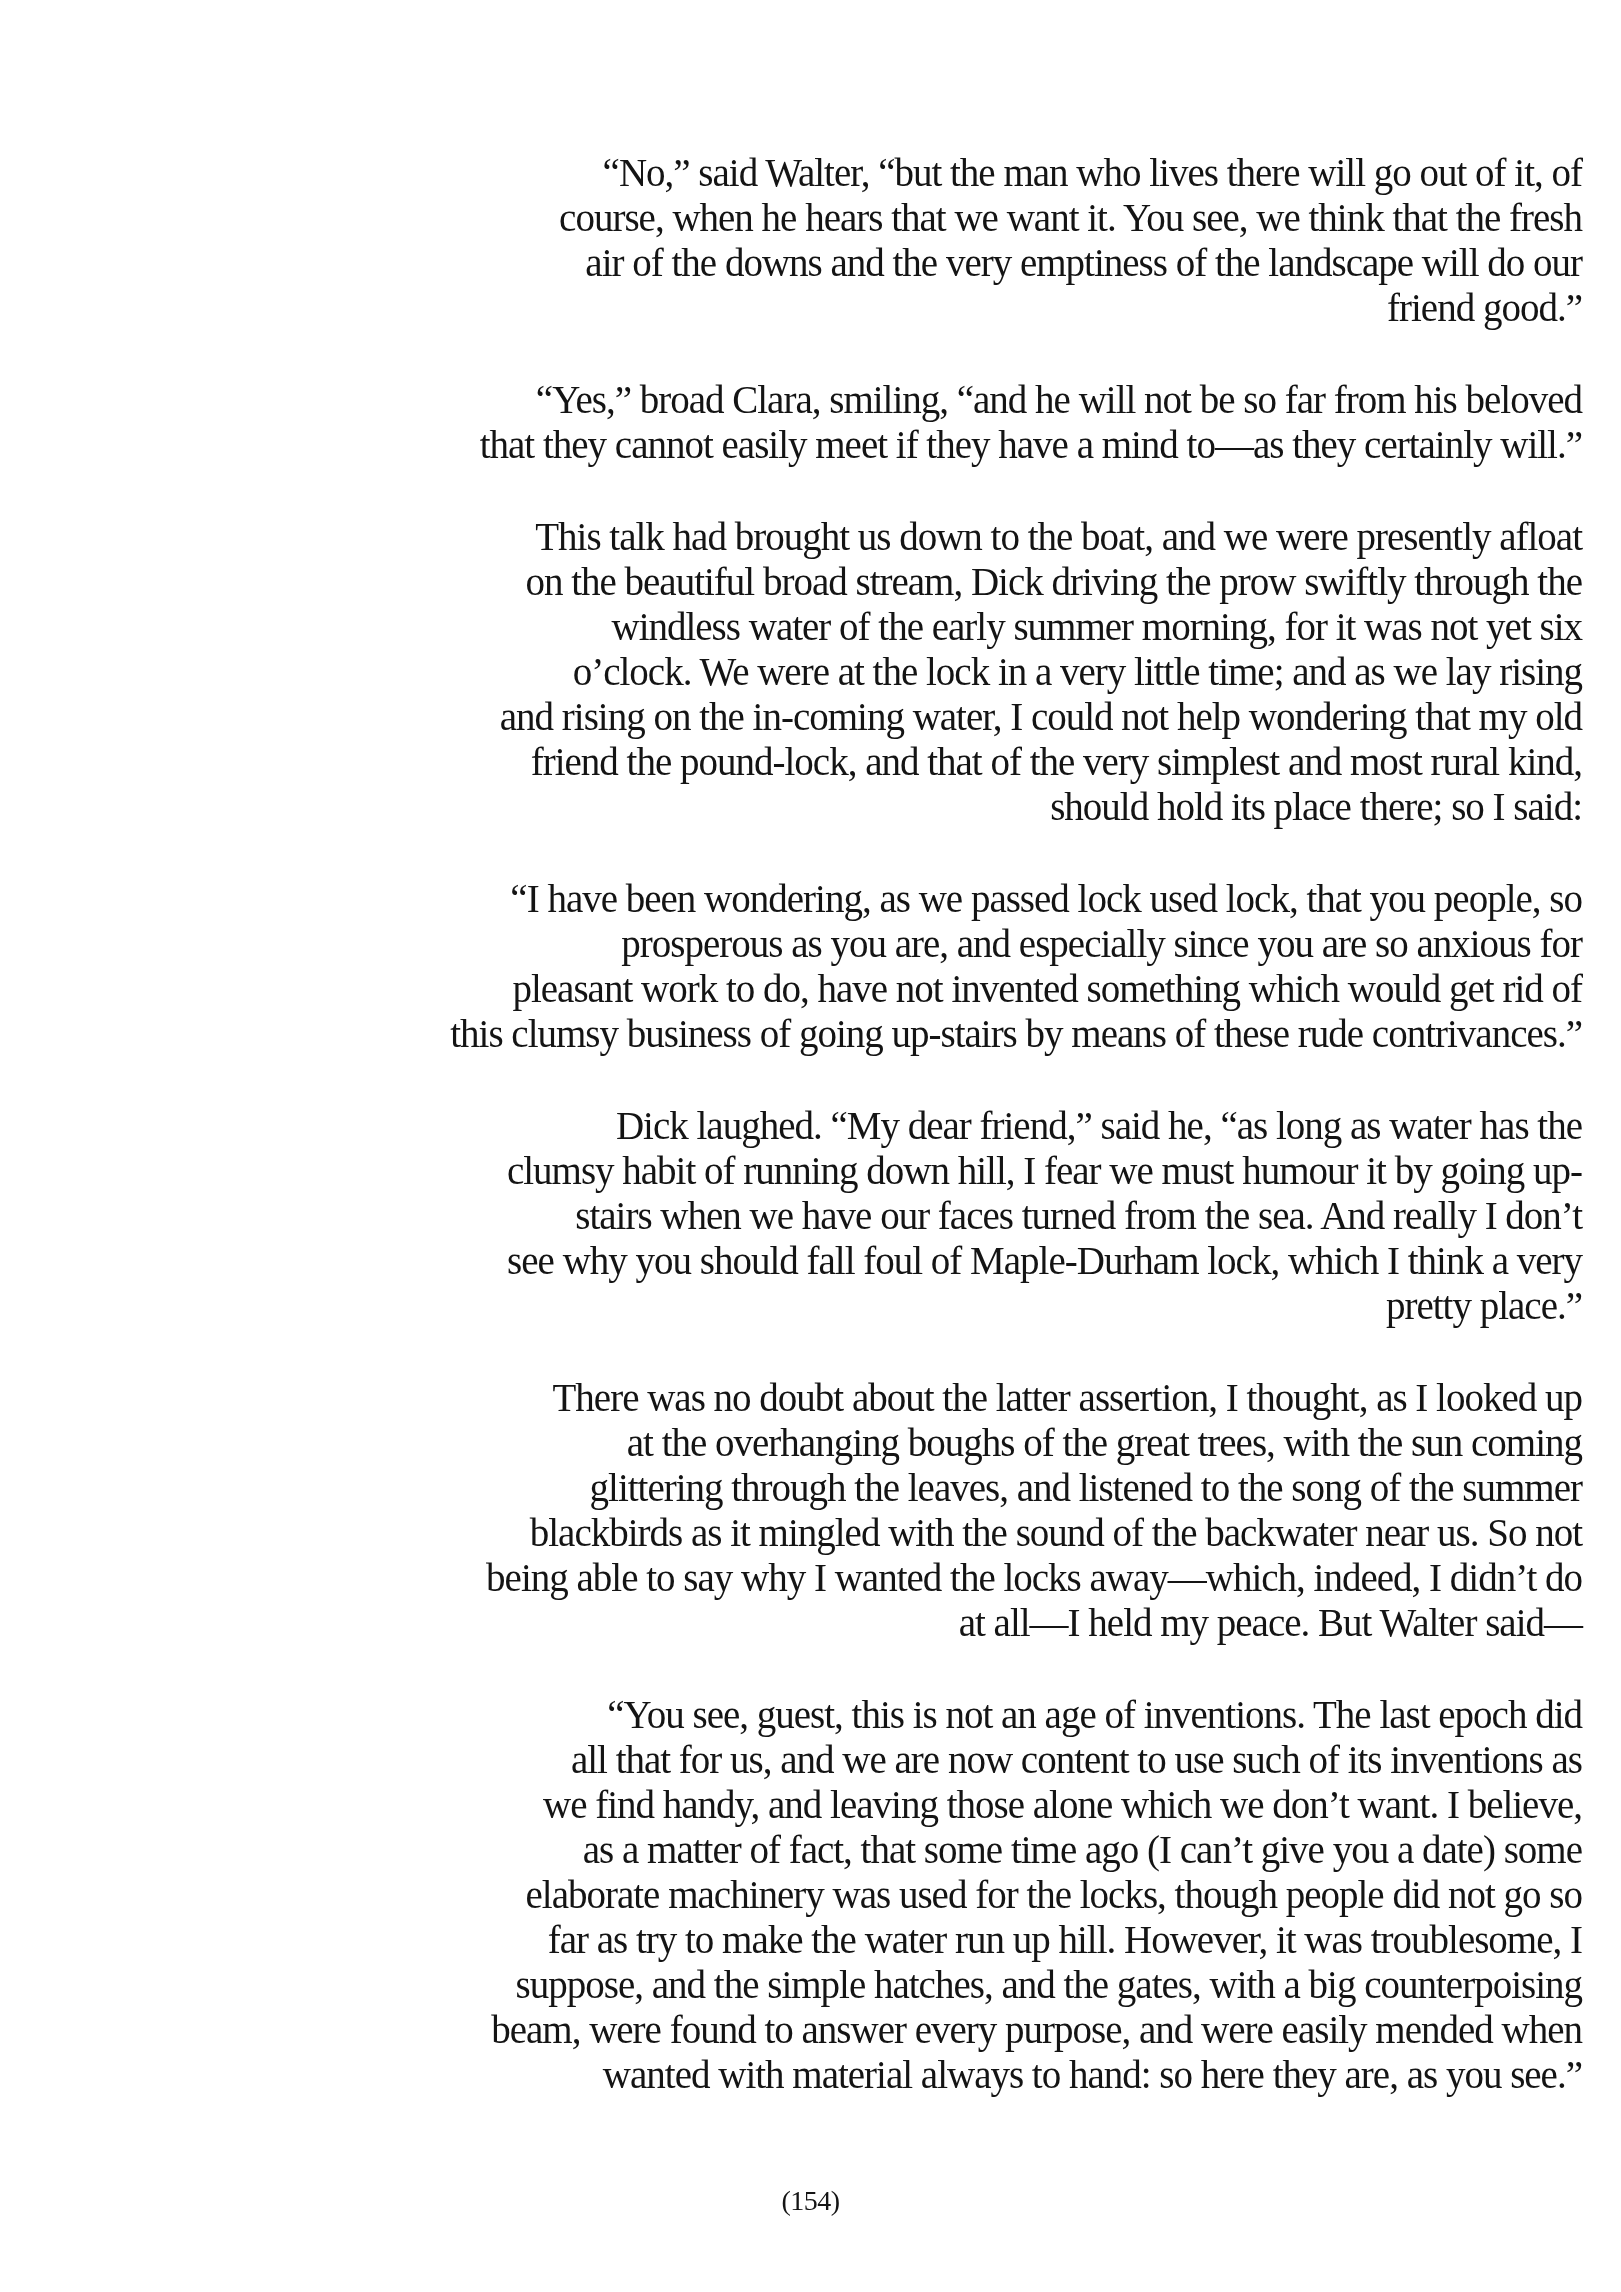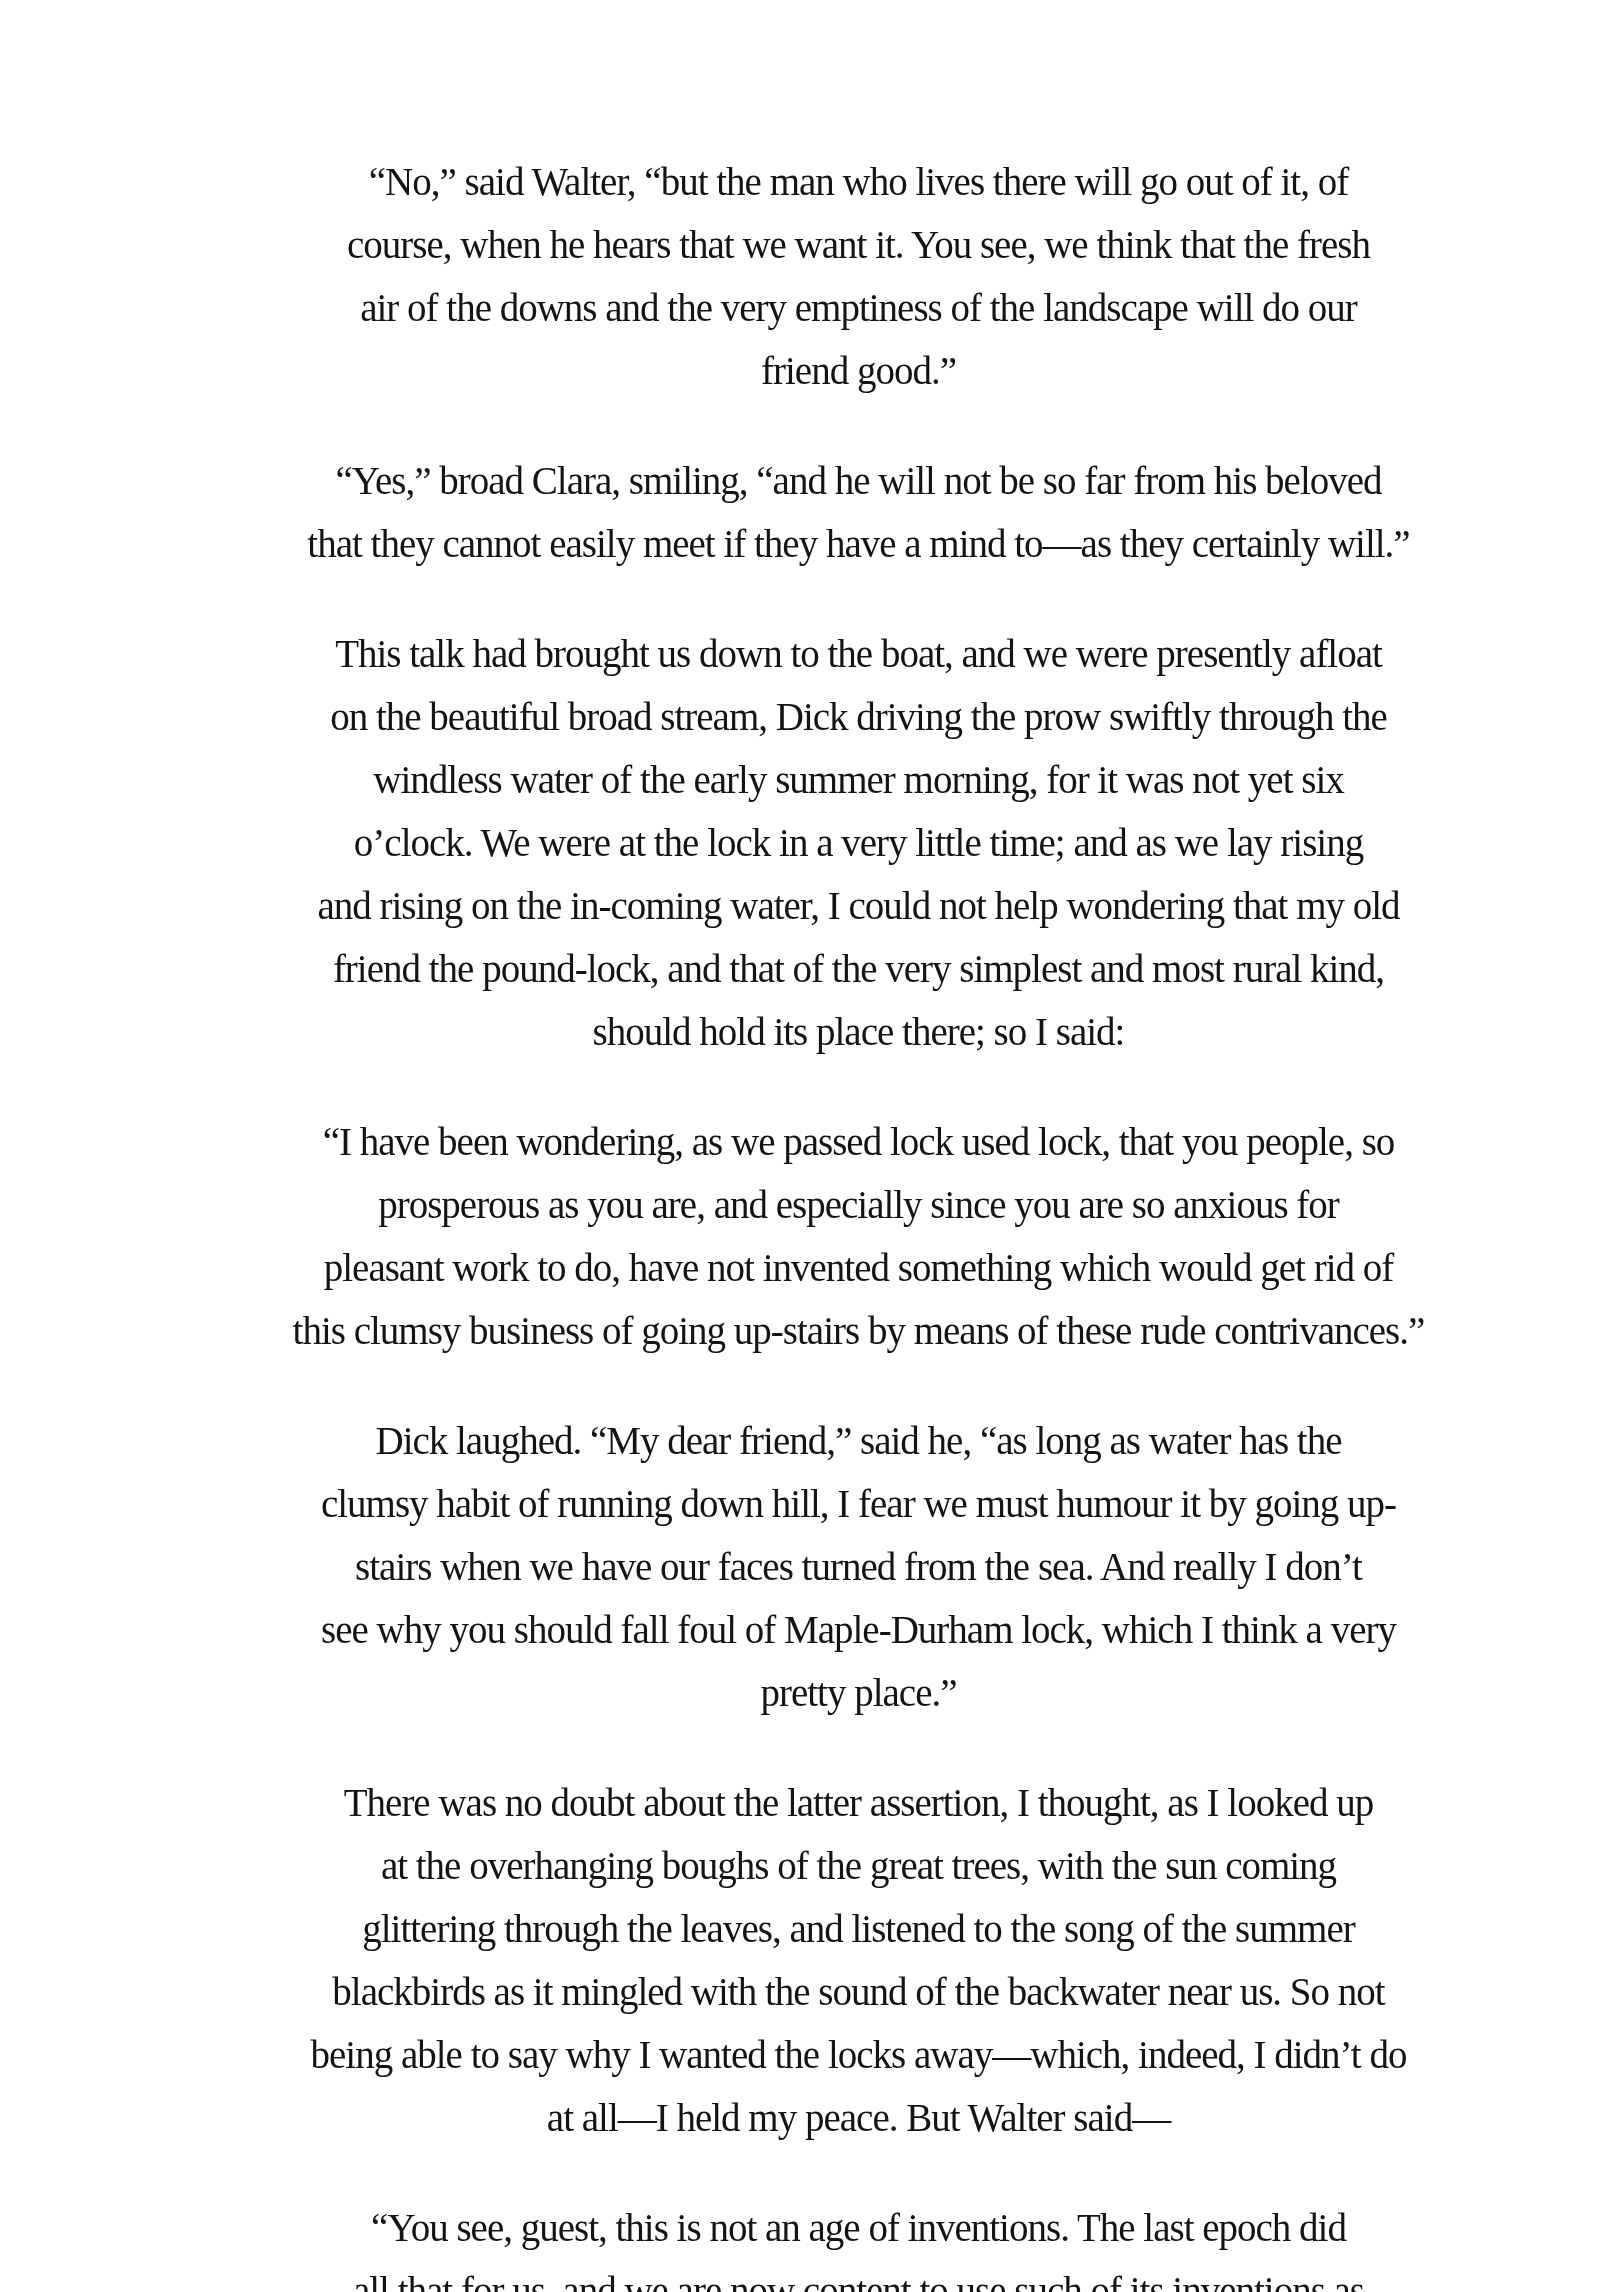--- a/index.html
+++ b/index.html
@@ -18,24 +18,24 @@
   }
   .text-block {
     position: absolute;
     left: 135px;
     top: 150px;
     right: 39px;
   }
   .para {
     margin: 0 0 47px 0;
     font-size: 39px;
-    line-height: 63px;
+    line-height: 45px;
     letter-spacing: -1px;
     white-space: pre-line;
-    text-align: center;
+    text-align: right;
     color: #141414;
   }
   .para:last-child {
     margin-bottom: 16px;
   }
   .page-footer {
     position: absolute;
     left: 0;
     right: 0;
     top: 2184px;
@@ -82,14 +82,15 @@
     <p class="para">“You see, guest, this is not an age of inventions. The last epoch did
 all that for us, and we are now content to use such of its inventions as
 we find handy, and leaving those alone which we don’t want. I believe,
 as a matter of fact, that some time ago (I can’t give you a date) some
 elaborate machinery was used for the locks, though people did not go so
 far as try to make the water run up hill. However, it was troublesome, I
 suppose, and the simple hatches, and the gates, with a big counterpoising
 beam, were found to answer every purpose, and were easily mended when
 wanted with material always to hand: so here they are, as you see.”</p>
   </article>
+  <div class="page-footer">(154)</div>
 </div>
 
 
 </body></html>

